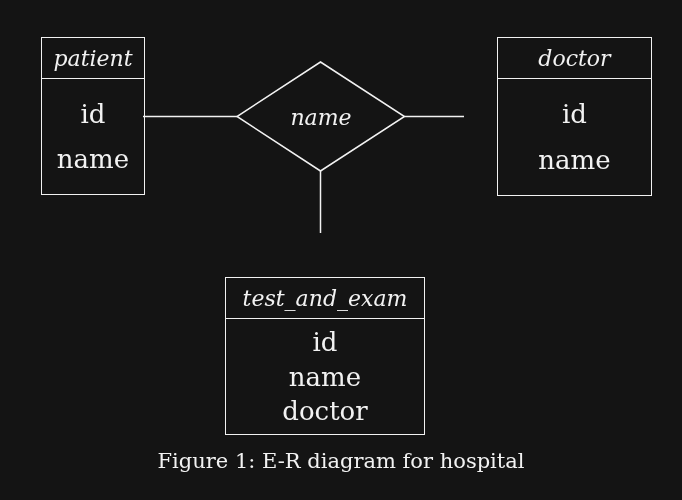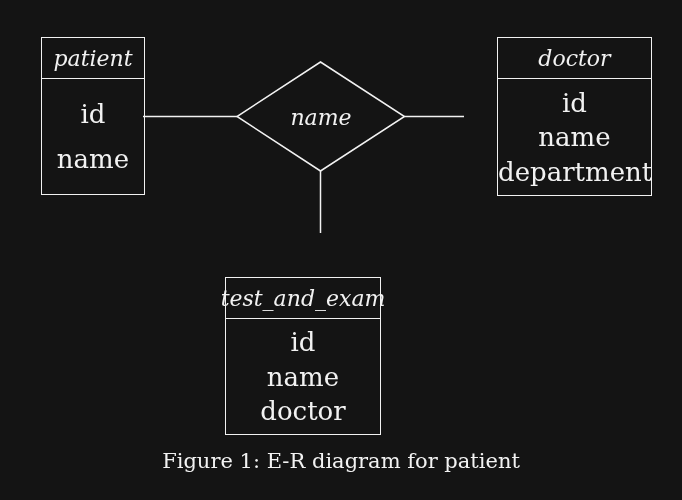--- a/index.html
+++ b/index.html
@@ -93,30 +93,29 @@
       <div class="attr">id</div>
       <div class="attr">name</div>
     </div>
   </div>
 
   <div class="entity" style="left:497px; top:37px; width:155px; height:159px;">
     <div class="entity-header">doctor</div>
     <div class="entity-attrs">
       <div class="attr">id</div>
       <div class="attr">name</div>
-      <div class="attr">department</div>
     </div>
   </div>
 
-  <div class="entity" style="left:225px; top:277px; width:156px; height:158px;">
+  <div class="entity" style="left:225px; top:277px; width:200px; height:158px;">
     <div class="entity-header">test_and_exam</div>
     <div class="entity-attrs">
       <div class="attr">id</div>
       <div class="attr">name</div>
       <div class="attr">doctor</div>
     </div>
   </div>
 
   <div class="rel-label">name</div>
 
-  <div class="caption">Figure 1: E-R diagram for patient</div>
+  <div class="caption">Figure 1: E-R diagram for hospital</div>
 
 </div>
 
 </body></html>

